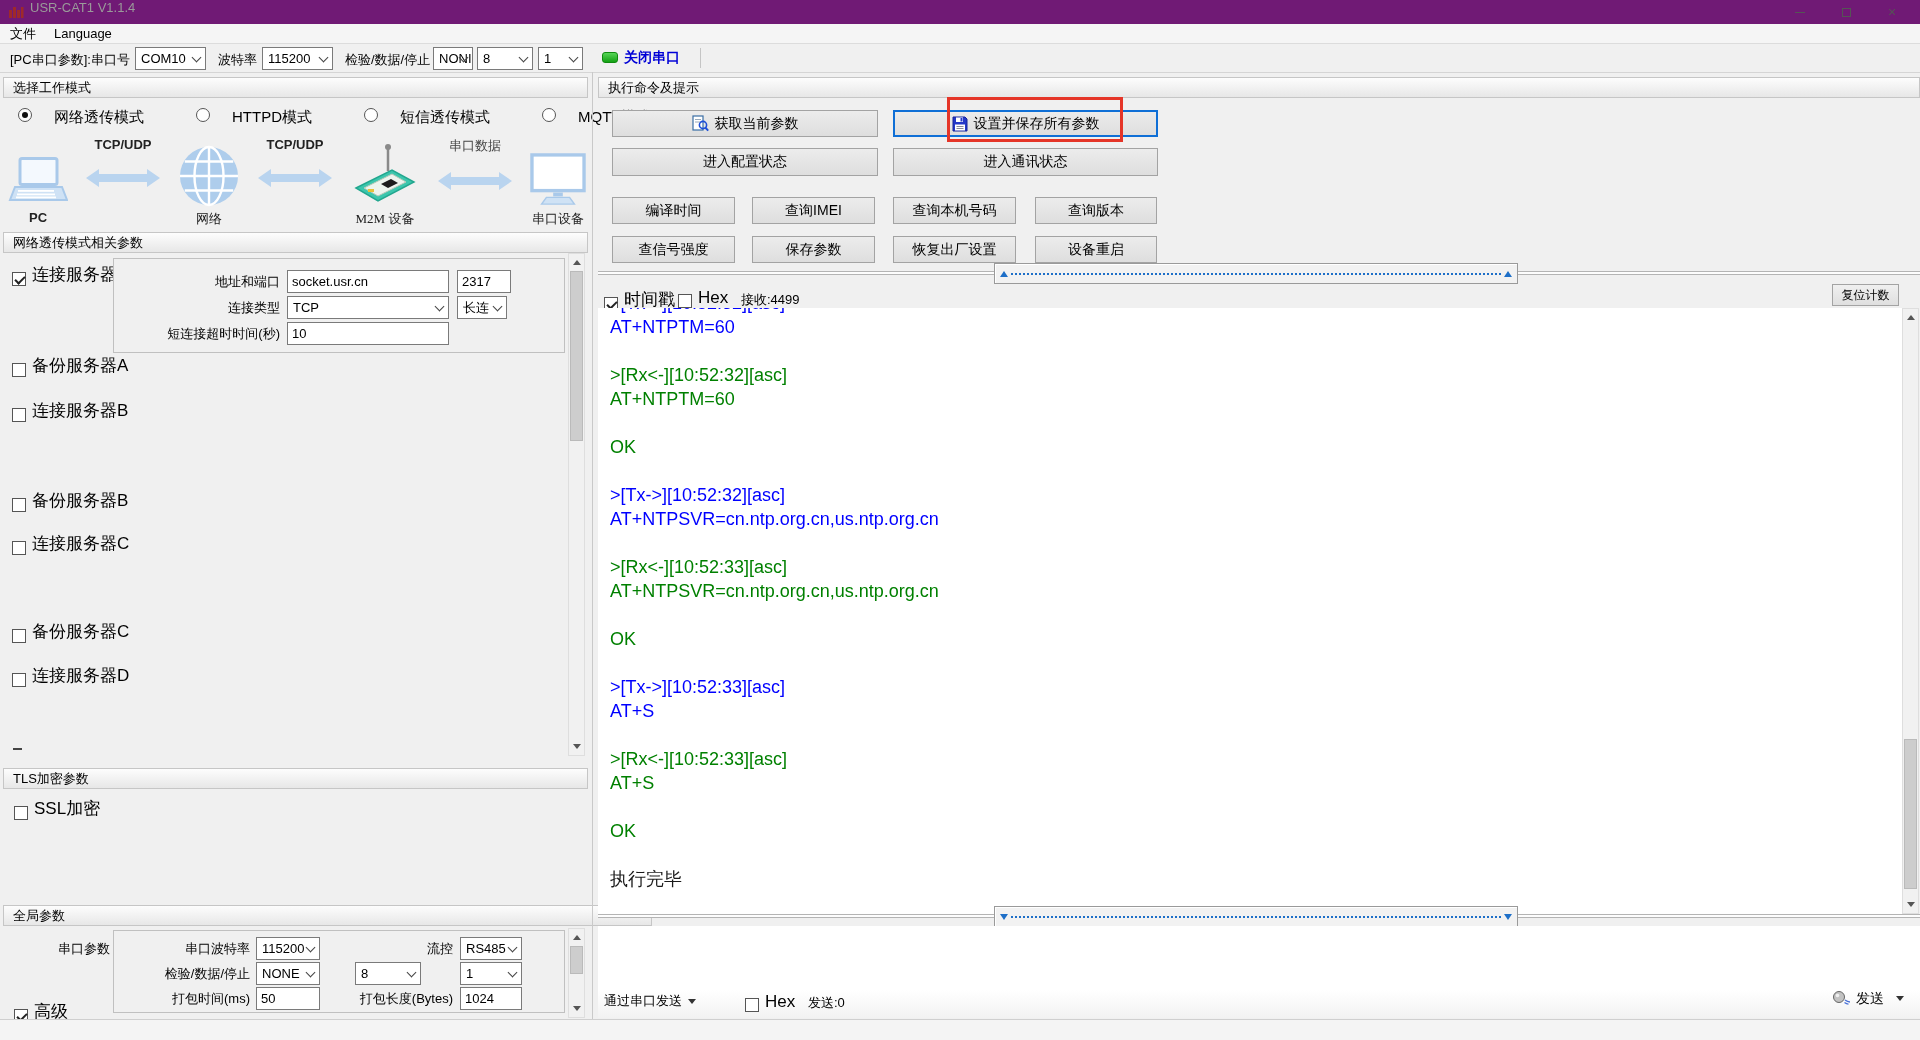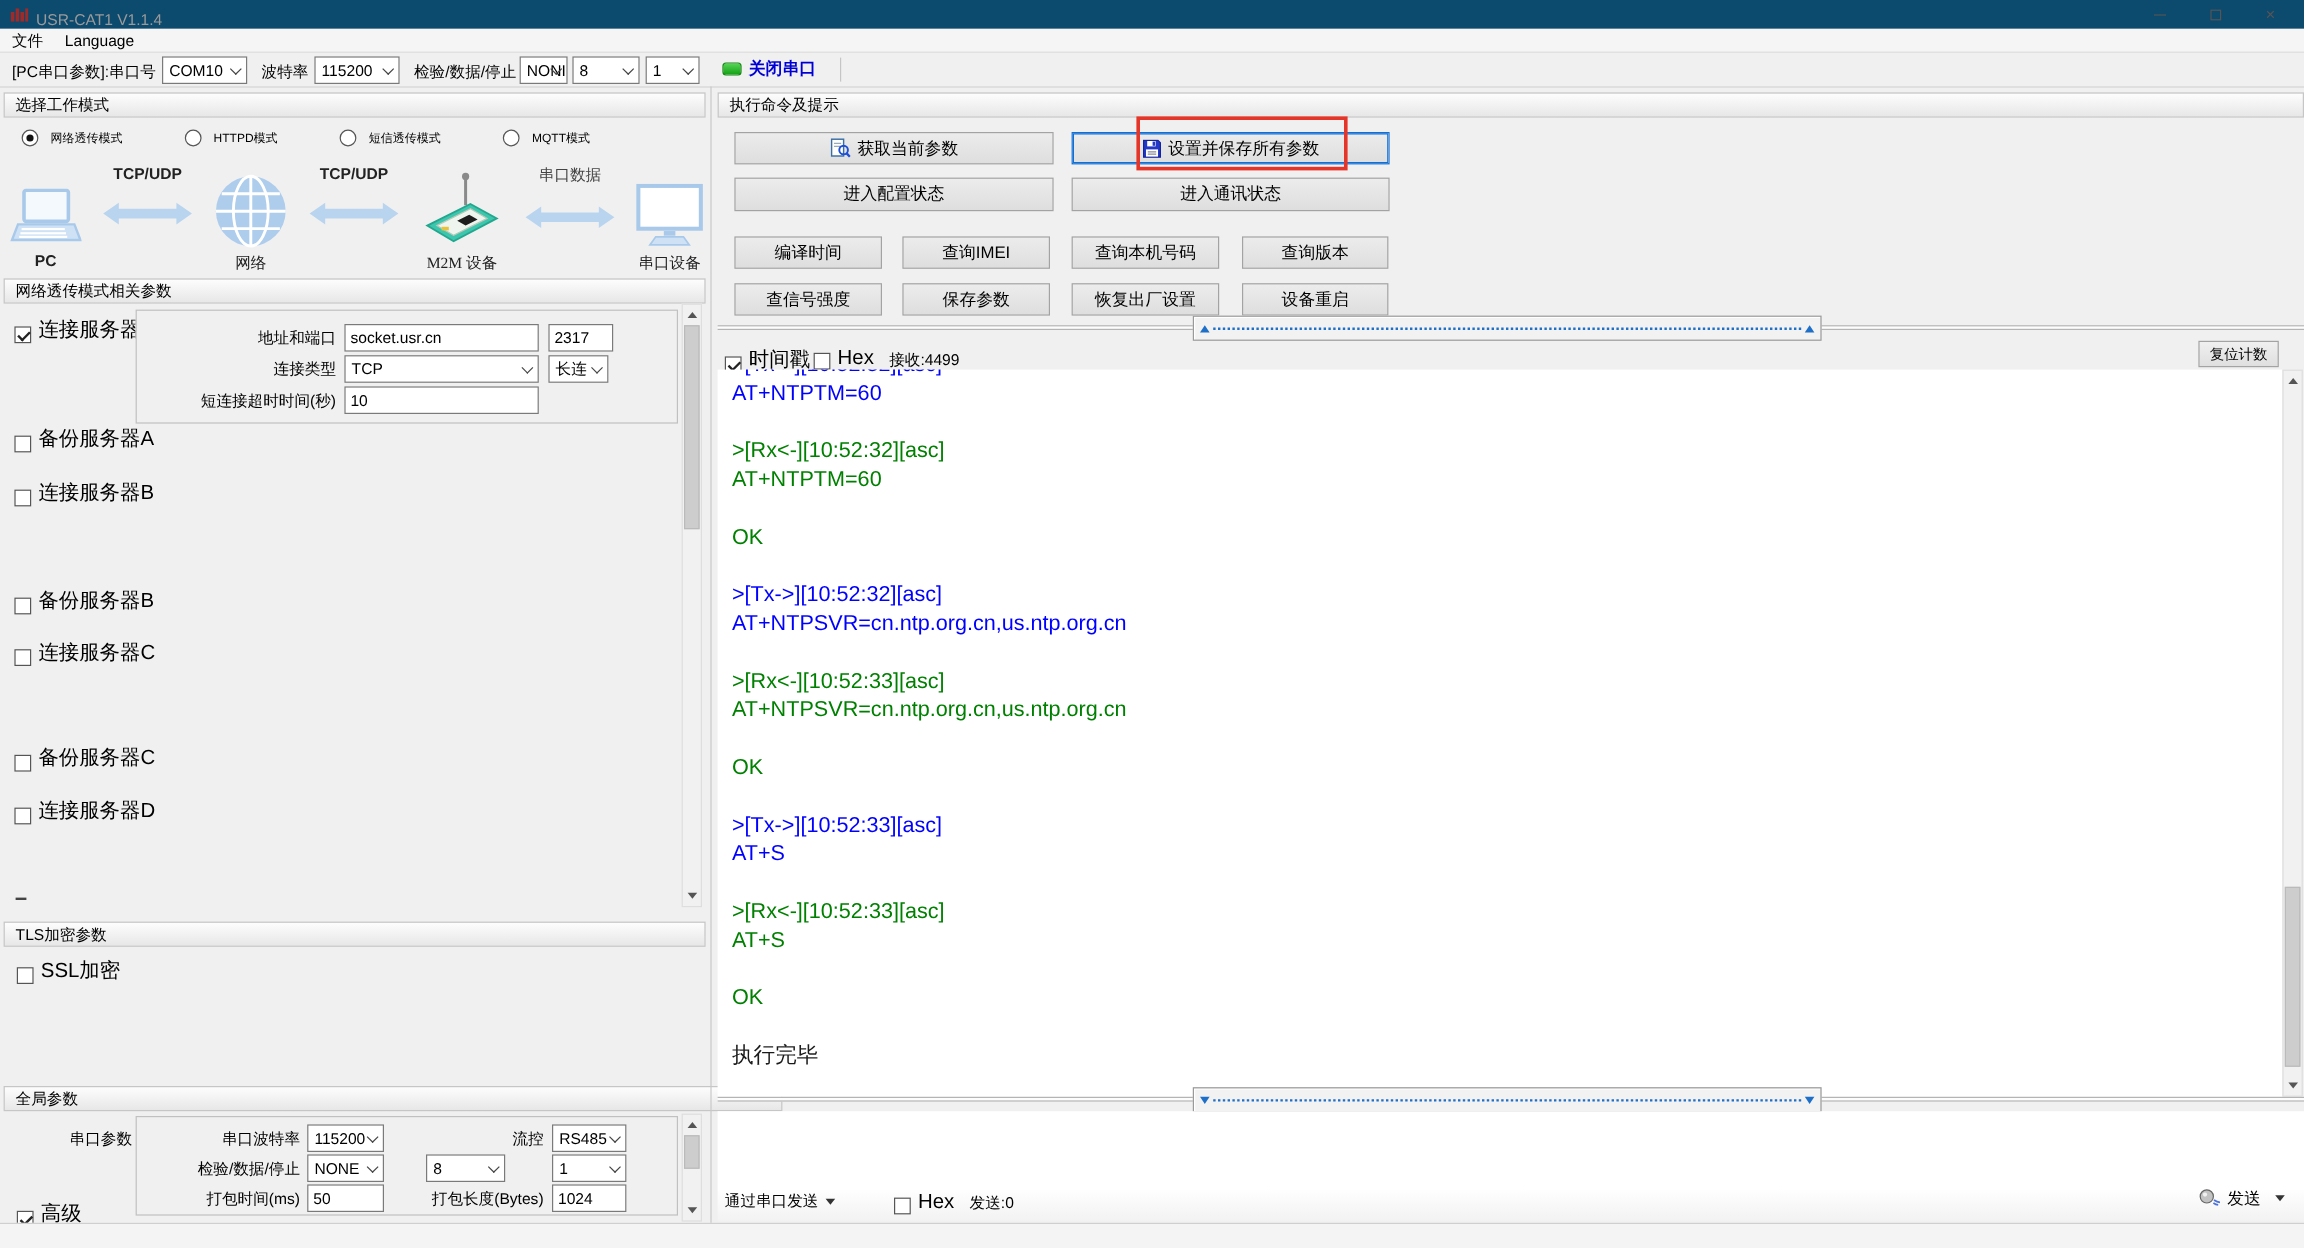--- a/index.html
+++ b/index.html
@@ -1,21 +1,21 @@
 <!DOCTYPE html>
 <html><head>
 <meta charset="utf-8">
 <style>
 *{margin:0;padding:0;box-sizing:border-box}
 html,body{background:#8a8a8a}
 #app{position:relative;width:1920px;height:1040px;background:#f0f0f0;overflow:hidden;
      font-family:"Liberation Sans",sans-serif;font-size:14px;color:#000}
 
 
-#titlebar{position:absolute;left:0;top:0;width:1920px;height:24px;background:#0c4a6e;display:flex;align-items:flex-end}
+#titlebar{position:absolute;left:0;top:0;width:1920px;height:24px;background:#701a75;display:flex;align-items:flex-start}
 #title-text{margin-left:30px;font-size:13px;color:#9a9a9a}
 #app-icon{position:absolute;left:8px;top:4px}
 .wctl{position:absolute;top:0;width:46px;height:24px;display:flex;align-items:center;justify-content:center;color:#555;font-size:14px}
 .minbar{width:10px;height:1px;background:#555}
 .maxbox{width:9px;height:9px;border:1px solid #555}
 #menubar{position:absolute;left:0;top:24px;width:1920px;height:20px;display:flex;gap:18px;align-items:center;
          padding-left:10px;font-size:13px;border-bottom:1px solid #dcdcdc;background:#f5f5f5}
 #toolbar{position:absolute;left:0;top:45px;width:1920px;height:28px;background:#f0f0f0;border-bottom:1px solid #d5d5d5}
 .tlabel{position:absolute;top:6px;font-size:13px;white-space:nowrap}
 .combo{position:absolute;height:23px;background:#fff;border:1px solid #7a7a7a;font-size:13px;
@@ -31,21 +31,21 @@
 
 
 .hdrbar{position:absolute;height:21px;background:linear-gradient(180deg,#fdfdfd,#e7e7e7);
         border:1px solid #c6c6c6;display:flex;align-items:center;padding-left:9px;font-size:13px}
 
 
 .cb{position:absolute;display:flex;align-items:flex-end;gap:6px;font-size:17px;white-space:nowrap}
 .cbbox{width:14px;height:14px;background:#fff;border:1px solid #555;position:relative;flex:none}
 .cbbox.on::after{content:"";position:absolute;left:2px;top:3px;width:8px;height:4px;
         border-left:2px solid #222;border-bottom:2px solid #222;transform:rotate(-45deg)}
-.radio-item{display:flex;gap:10px;font-size:10px;white-space:nowrap}
+.radio-item{display:flex;gap:22px;font-size:15px;white-space:nowrap}
 .radio{width:14px;height:14px;border:1px solid #555;border-radius:50%;background:#fff;position:relative;flex:none}
 .radio.on::after{content:"";position:absolute;left:3px;top:3px;width:6px;height:6px;border-radius:50%;background:#111}
 
 
 #diagram{position:absolute;left:8px;top:133px;width:578px;height:100px;display:flex;justify-content:space-between}
 .dnode{display:flex;flex-direction:column;align-items:center}
 .dnode .icn{height:74px;display:flex;align-items:flex-end}
 .dnode .nlbl{margin-top:3px;font-size:13px;font-family:"Liberation Serif",serif;color:#222}
 .dlink{display:flex;flex-direction:column;align-items:center;width:84px}
 .dlink .llbl{font-size:13px;font-weight:bold;color:#222;margin-top:4px}

